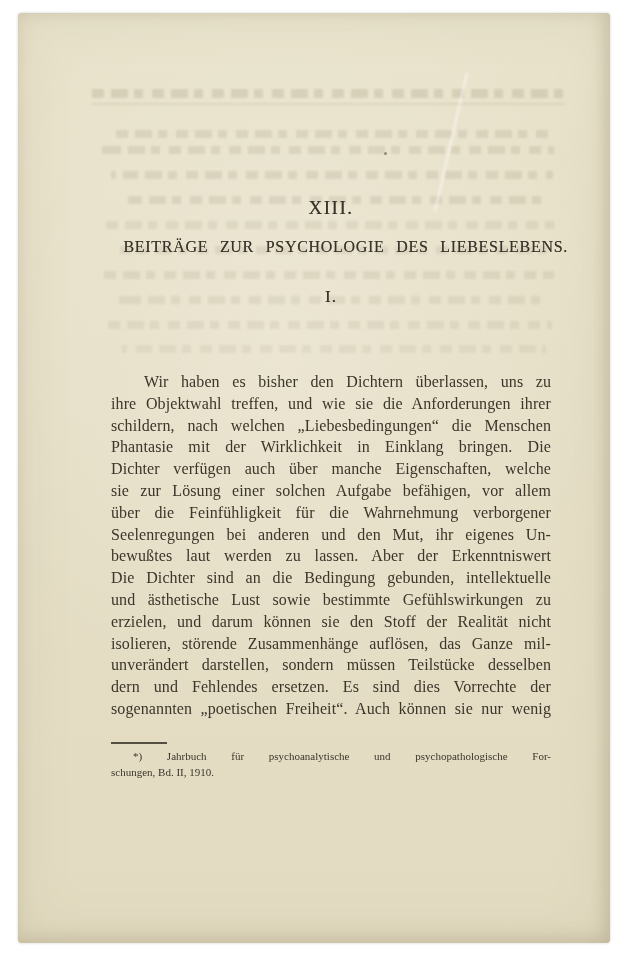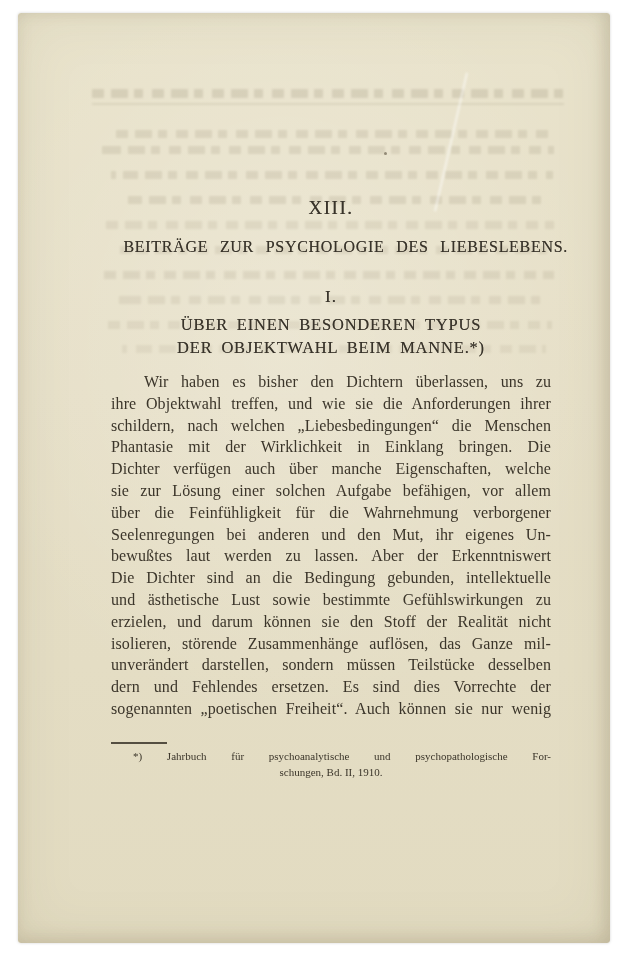--- a/index.html
+++ b/index.html
@@ -82,21 +82,21 @@
   }
   .bodyline.first{padding-left:33px;}
   .footnote-rule{
     position:absolute;left:93px;top:729px;width:56px;height:1.5px;
     background:rgba(59,53,42,.85);
   }
   .footnote{
     position:absolute;left:93px;top:736px;width:440px;
     font-size:11px;line-height:15.8px;color:var(--ink);
   }
-  .fnline{text-align:center;}
+  .fnline{text-align:left;}
   .fnline.first{
     text-indent:22px;text-align:justify;text-align-last:justify;
   }
 </style>
 </head>
 <body>
 
 <div class="canvas">
   <div class="scan-page">
 
@@ -111,24 +111,20 @@
     <div class="ghost" style="left:86px;top:258px;width:450px;opacity:.12;"></div>
     <div class="ghost" style="left:100px;top:283px;width:430px;background-position:11px 0;opacity:.11;"></div>
     <div class="ghost" style="left:90px;top:308px;width:444px;opacity:.10;"></div>
     <div class="ghost" style="left:104px;top:332px;width:424px;background-position:18px 0;opacity:.09;"></div>
     <div class="crease"></div>
     <div class="speck"></div>
 
     <div class="chapter-number">XIII.</div>
     <div class="chapter-title">BEITRÄGE ZUR PSYCHOLOGIE DES LIEBESLEBENS.</div>
     <div class="section-number">I.</div>
-    <div class="section-title">
-      <div>ÜBER EINEN BESONDEREN TYPUS</div>
-      <div>DER OBJEKTWAHL BEIM MANNE.*)</div>
-    </div>
 
     <div class="body-text" id="body-text">
         <div class="bodyline first">Wir haben es bisher den Dichtern überlassen, uns zu</div>
         <div class="bodyline">ihre Objektwahl treffen, und wie sie die Anforderungen ihrer</div>
         <div class="bodyline">schildern, nach welchen „Liebesbedingungen“ die Menschen</div>
         <div class="bodyline">Phantasie mit der Wirklichkeit in Einklang bringen. Die</div>
         <div class="bodyline">Dichter verfügen auch über manche Eigenschaften, welche</div>
         <div class="bodyline">sie zur Lösung einer solchen Aufgabe befähigen, vor allem</div>
         <div class="bodyline">über die Feinfühligkeit für die Wahrnehmung verborgener</div>
         <div class="bodyline">Seelenregungen bei anderen und den Mut, ihr eigenes Un-</div>

